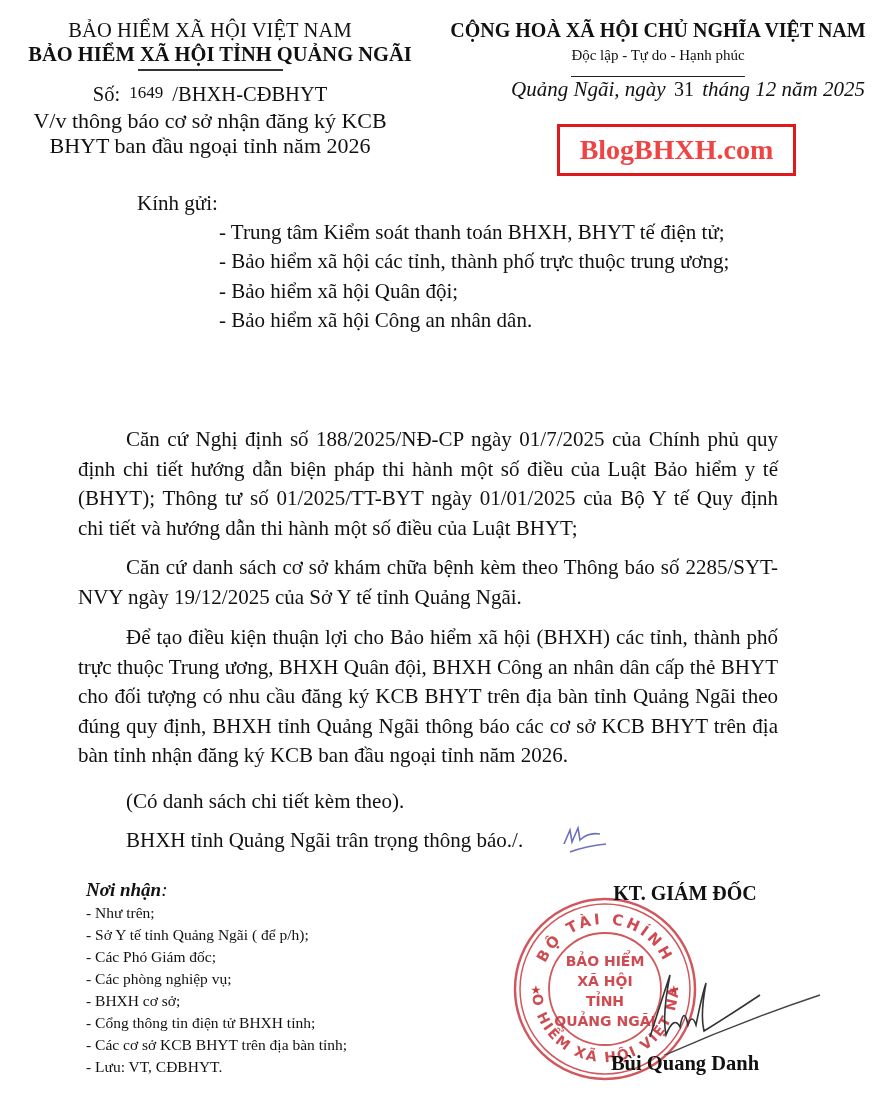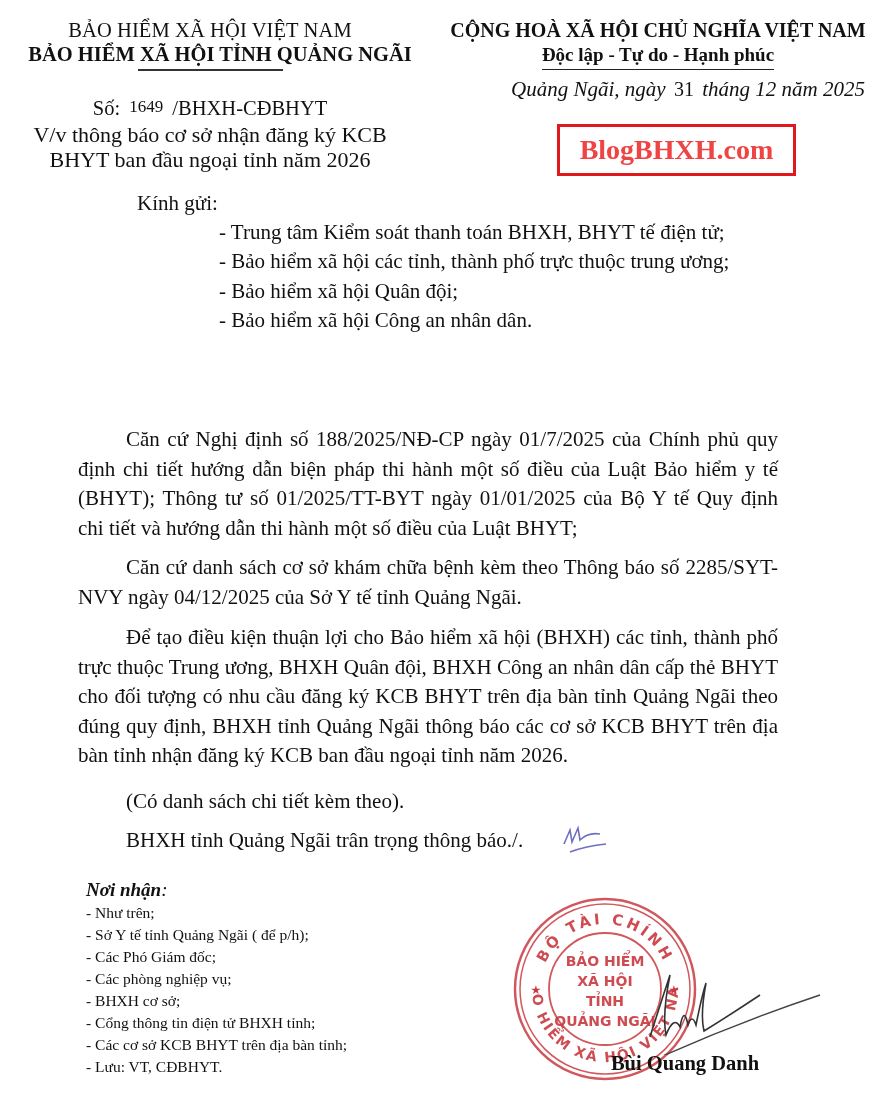--- a/index.html
+++ b/index.html
@@ -7,27 +7,27 @@
       width: 876px; height: 1111px; position: relative; overflow: hidden;
       font-family: "Liberation Serif", "DejaVu Serif", serif;
       color: #111111;
     }
     .abs { position: absolute; }
     .center { text-align: center; }
     .hdr-left { left: 0; top: 18px; width: 420px; }
     .hdr-left .agency { font-size: 20.5px; line-height: 24px; letter-spacing: 0.1px; }
     .hdr-left .agency-bold { font-size: 20.5px; line-height: 24px; font-weight: bold; padding-left: 20px; }
     .hdr-left .rule { width: 145px; height: 1.5px; background: #333; margin: 3px auto 0 auto; }
-    .hdr-left .so-line { font-size: 20.5px; line-height: 24px; margin-top: 25px; }
+    .hdr-left .so-line { font-size: 20.5px; line-height: 24px; margin-top: 11px; }
     .hdr-left .so-num { font-size: 17px; position: relative; top: -3px; margin: 0 4px; }
     .hdr-left .subject { font-size: 22px; line-height: 25px; }
 
     .hdr-right { left: 440px; top: 18px; width: 436px; }
     .hdr-right .nation { font-size: 20px; line-height: 24px; font-weight: bold; }
-    .hdr-right .motto { font-size: 19px; line-height: 26px; font-weight: bold; display: inline-block; border-bottom: 1.5px solid #222; padding-bottom: 1px; }
+    .hdr-right .motto { font-size: 15px; line-height: 26px; font-weight: normal; display: inline-block; border-bottom: 1.5px solid #222; padding-bottom: 8px; }
     .date-line { left: 500px; top: 76px; width: 376px; font-size: 21px; font-style: italic; line-height: 26px; }
     .date-line .dnum { font-style: normal; font-size: 20px; margin: 0 3px; }
 
     .watermark {
       left: 557px; top: 124px; width: 239px; height: 52px;
       border: 3px solid #e0191f; box-sizing: border-box;
       color: #ef4444; font-weight: bold; font-size: 28px;
       display: flex; align-items: center; justify-content: center;
     }
 
@@ -90,21 +90,21 @@
   <div>- Trung tâm Kiểm soát thanh toán BHXH, BHYT tế điện tử;</div>
   <div>- Bảo hiểm xã hội các tỉnh, thành phố trực thuộc trung ương;</div>
   <div>- Bảo hiểm xã hội Quân đội;</div>
   <div>- Bảo hiểm xã hội Công an nhân dân.</div>
 </div>
 
 <div class="abs body-text p1">
   <p class="para">Căn cứ Nghị định số 188/2025/NĐ-CP ngày 01/7/2025 của Chính phủ quy định chi tiết hướng dẫn biện pháp thi hành một số điều của Luật Bảo hiểm y tế (BHYT); Thông tư số 01/2025/TT-BYT ngày 01/01/2025 của Bộ Y tế Quy định chi tiết và hướng dẫn thi hành một số điều của Luật BHYT;</p>
 </div>
 <div class="abs body-text p2">
-  <p class="para">Căn cứ danh sách cơ sở khám chữa bệnh kèm theo Thông báo số 2285/SYT-NVY ngày 04/12/2025 của Sở Y tế tỉnh Quảng Ngãi.</p>
+  <p class="para">Căn cứ danh sách cơ sở khám chữa bệnh kèm theo Thông báo số 2285/SYT-NVY ngày 19/12/2025 của Sở Y tế tỉnh Quảng Ngãi.</p>
 </div>
 <div class="abs body-text p3">
   <p class="para">Để tạo điều kiện thuận lợi cho Bảo hiểm xã hội (BHXH) các tỉnh, thành phố trực thuộc Trung ương, BHXH Quân đội, BHXH Công an nhân dân cấp thẻ BHYT cho đối tượng có nhu cầu đăng ký KCB BHYT trên địa bàn tỉnh Quảng Ngãi theo đúng quy định, BHXH tỉnh Quảng Ngãi thông báo các cơ sở KCB BHYT trên địa bàn tỉnh nhận đăng ký KCB ban đầu ngoại tỉnh năm 2026.</p>
 </div>
 <div class="abs p4">(Có danh sách chi tiết kèm theo).</div>
 <div class="abs p5">BHXH tỉnh Quảng Ngãi trân trọng thông báo./.</div>
 
 <svg class="abs initials" viewBox="0 0 60 40">
   <path d="M4 26 L10 12 L12 24 L18 10 L20 22 Q28 14 40 16" stroke="#6d6fc0" stroke-width="1.6" fill="none"></path>
   <path d="M10 34 Q26 28 46 26" stroke="#6d6fc0" stroke-width="1.4" fill="none"></path>
@@ -140,20 +140,21 @@
   <text x="164" y="100" font-size="12" fill="#c9393f" text-anchor="middle">★</text>
   <g font-family="DejaVu Sans, sans-serif" font-weight="bold" fill="#c9393f" opacity="0.9" text-anchor="middle">
     <text x="95" y="72" font-size="14">BẢO HIỂM</text>
     <text x="95" y="92" font-size="14">XÃ HỘI</text>
     <text x="95" y="112" font-size="14">TỈNH</text>
     <text x="95" y="132" font-size="14">QUẢNG NGÃI</text>
   </g>
 </svg>
 
 <div class="abs sign-block">
+  <div class="role">KT. GIÁM ĐỐC</div>
 </div>
 
 <svg class="abs signature" viewBox="0 0 190 90">
   <path d="M10 72 Q20 40 30 10 Q22 50 26 70 Q34 50 40 62 Q44 40 48 60 Q52 48 56 60 Q62 30 66 18 Q60 50 64 66 Q90 50 120 30" stroke="#333" stroke-width="1.6" fill="none"></path>
   <path d="M-60 130 Q60 70 180 30" stroke="#444" stroke-width="1.4" fill="none"></path>
 </svg>
 
 <div class="abs signer">Bùi Quang Danh</div>
 
 </body></html>

